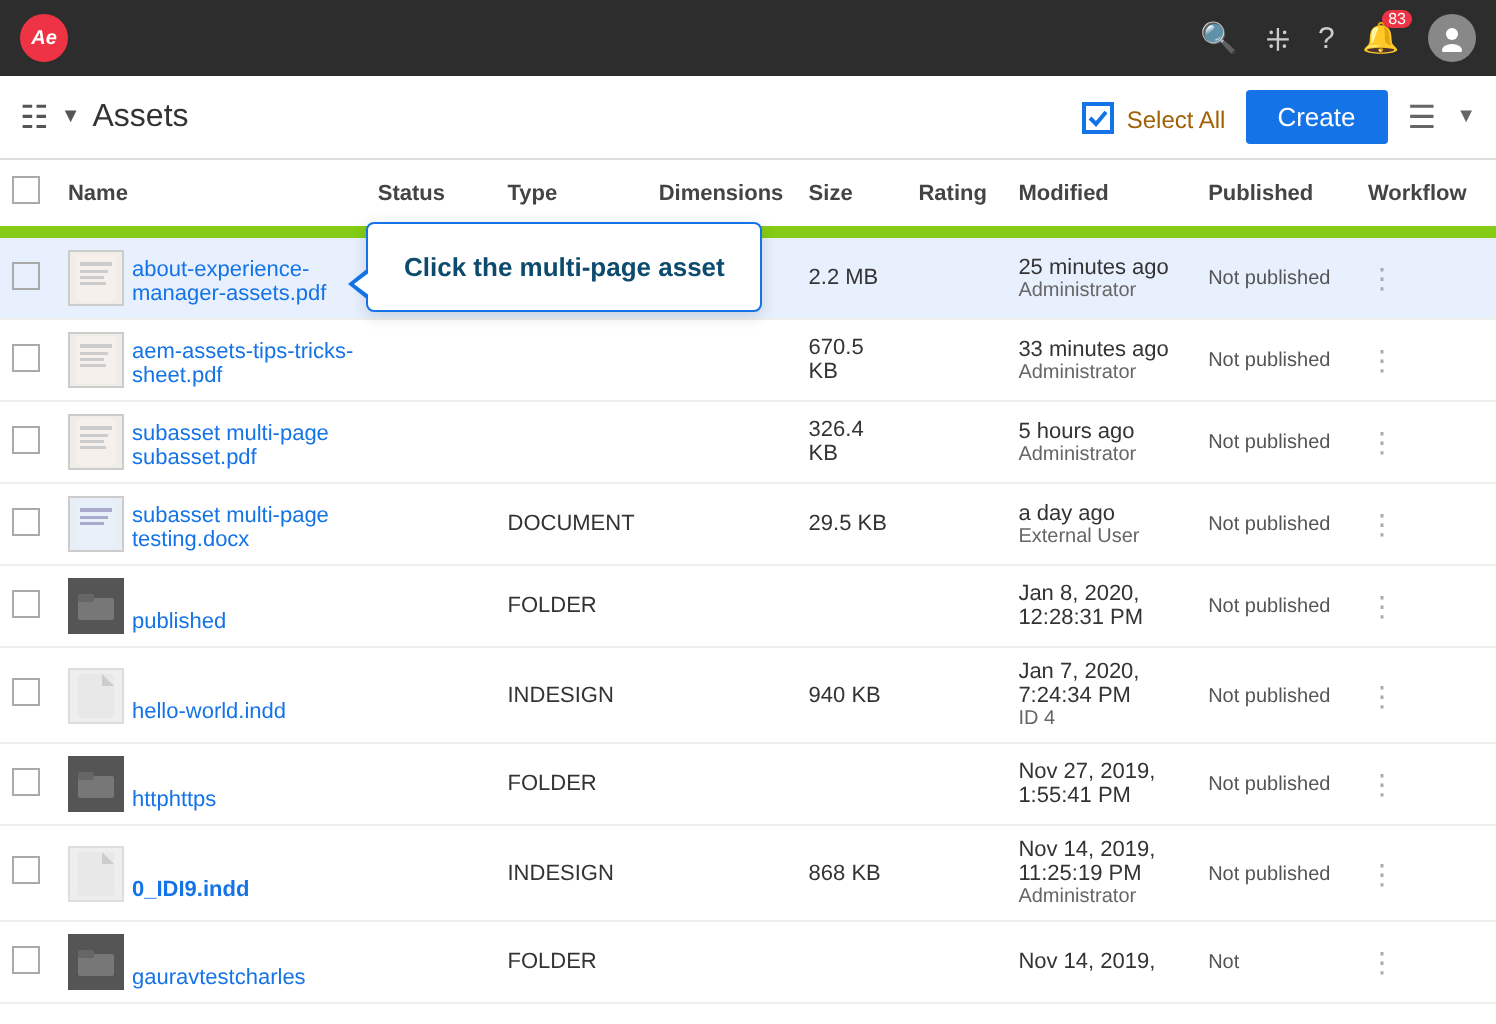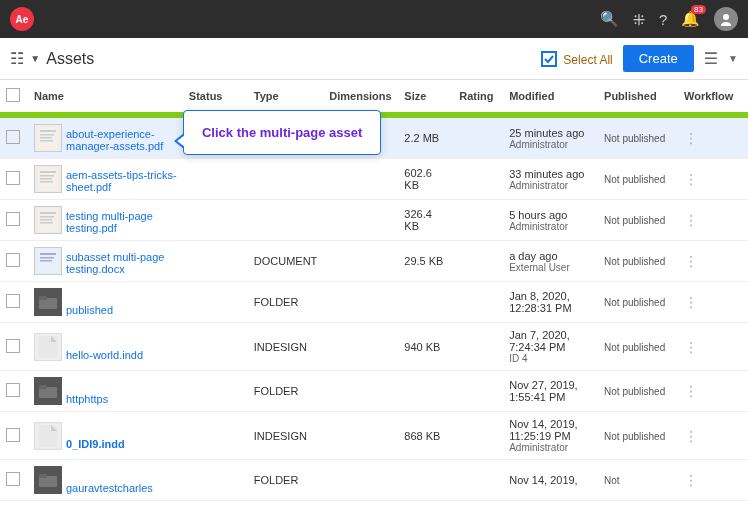--- a/index.html
+++ b/index.html
@@ -5,21 +5,21 @@
     * { box-sizing: border-box; margin: 0; padding: 0; }
     body { font-family: Arial, sans-serif; font-size: 12px; background: #fff; width: 748px; height: 512px; overflow: hidden; }
 
     
     .navbar {
       display: flex; align-items: center;
       background: #2d2d2d; color: #fff;
       height: 38px; padding: 0 10px;
       justify-content: space-between;
     }
-    .navbar-left { display: flex; align-items: center; gap: 8px; }
+    .navbar-left { display: flex; align-items: center; gap: 8px; font-style: italic; }
     .navbar-logo {
       width: 24px; height: 24px; border-radius: 50%;
       background: #e34; display: flex; align-items: center; justify-content: center;
       font-size: 10px; font-weight: bold; color: #fff;
     }
     .navbar-title { font-size: 13px; color: #ccc; }
     .navbar-right { display: flex; align-items: center; gap: 14px; }
     .navbar-icon { color: #ccc; font-size: 15px; cursor: pointer; position: relative; }
     .badge {
       position: absolute; top: -5px; right: -6px;
@@ -100,21 +100,21 @@
     .callout-wrapper { position: relative; }
     .callout {
       position: absolute;
       left: 155px; top: -8px;
       background: #fff;
       border: 1.5px solid #1473e6;
       border-radius: 4px;
       padding: 14px 18px;
       font-size: 13px;
       font-weight: bold;
-      color: #6d28d9;
+      color: #0c4a6e;
       white-space: nowrap;
       z-index: 10;
       box-shadow: 0 2px 8px rgba(0,0,0,0.15);
       text-align: center;
       min-width: 180px;
     }
     .callout::before {
       content: '';
       position: absolute;
       left: -10px; top: 22px;
@@ -260,21 +260,21 @@
                   <rect x="2" y="14" width="13" height="1.5" fill="#ccc"></rect>
                 </svg>
     </div>
         <span class="file-name">aem-assets-tips-tricks-sheet.pdf</span>
       </div>
 
     </td>
     <td class="col-status"></td>
     <td class="col-type"></td>
     <td class="col-dim"></td>
-    <td class="col-size">602.6 KB</td>
+    <td class="col-size">670.5 KB</td>
     <td class="col-rating"></td>
     <td class="col-modified">
       <div>33 minutes ago</div>
       <div class="modified-sub">Administrator</div>
     </td>
     <td class="col-published">
       <span class="not-published">Not published</span>
     </td>
     <td class="col-workflow">
       <span class="row-actions">⋮</span>
@@ -288,21 +288,21 @@
       <div class="name-cell">
         <div class="file-thumb" style="background:#f0ece8; border:1px solid #ccc;">
       <svg width="20" height="24" viewBox="0 0 20 24">
                   <rect width="20" height="24" rx="2" fill="#f5f0eb"></rect>
                   <rect x="2" y="4" width="16" height="2" fill="#ccc"></rect>
                   <rect x="2" y="8" width="14" height="1.5" fill="#ccc"></rect>
                   <rect x="2" y="11" width="12" height="1.5" fill="#ccc"></rect>
                   <rect x="2" y="14" width="13" height="1.5" fill="#ccc"></rect>
                 </svg>
     </div>
-        <span class="file-name">testing multi-page testing.pdf</span>
+        <span class="file-name">subasset multi-page subasset.pdf</span>
       </div>
 
     </td>
     <td class="col-status"></td>
     <td class="col-type"></td>
     <td class="col-dim"></td>
     <td class="col-size">326.4 KB</td>
     <td class="col-rating"></td>
     <td class="col-modified">
       <div>5 hours ago</div>

